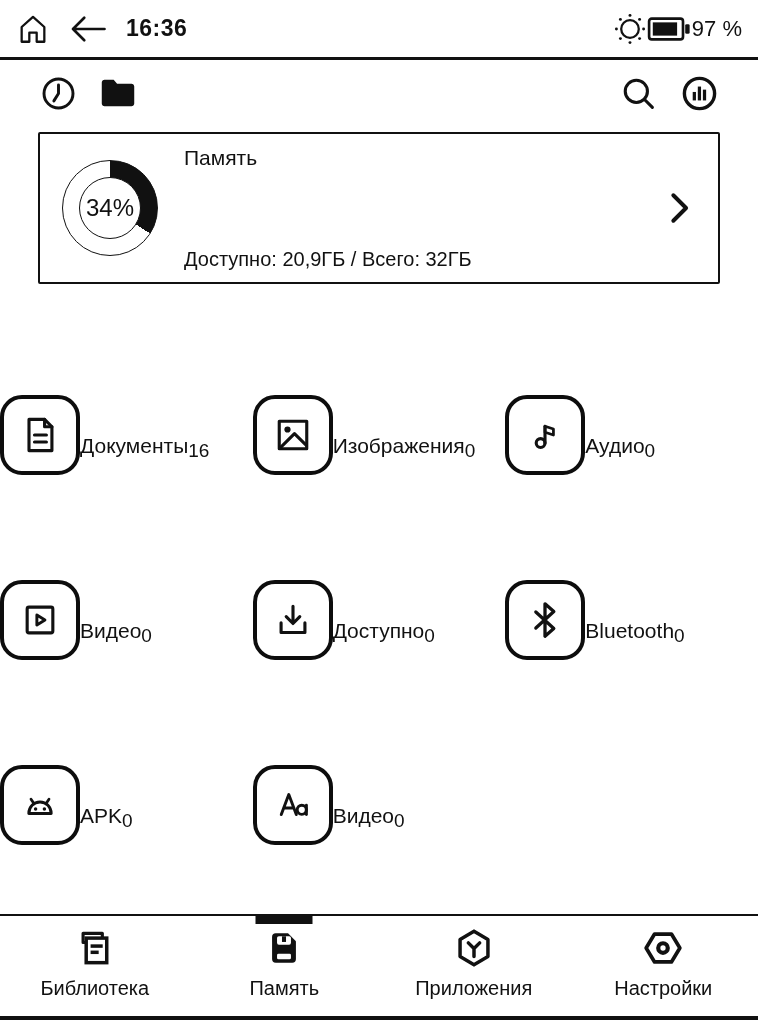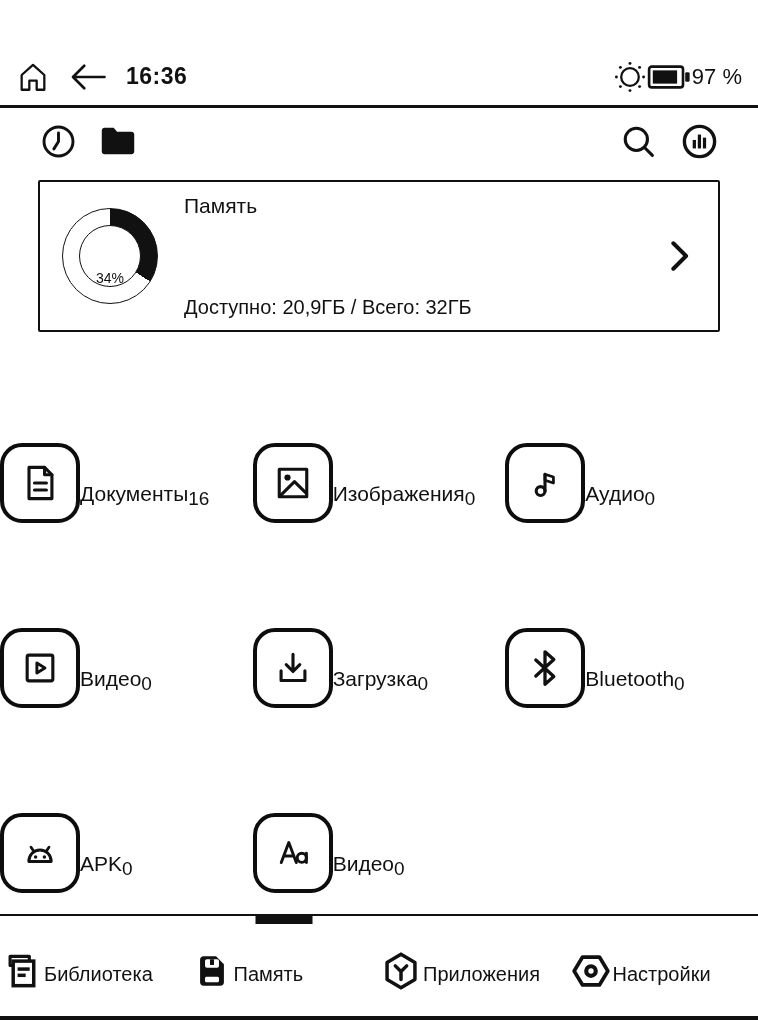--- a/index.html
+++ b/index.html
@@ -7,21 +7,21 @@
     width:758px;height:1024px;position:relative;overflow:hidden;
     background:#fff;color:#111;
     font-family:"Liberation Sans","DejaVu Sans",sans-serif;
     -webkit-font-smoothing:antialiased;
   }
   svg{display:block;}
   .stroke{fill:none;stroke:#111;stroke-linecap:round;stroke-linejoin:round;}
   .fill{fill:#111;stroke:none;}
 
   
-  .status-bar{height:57px;display:flex;align-items:center;padding:0 16px;box-sizing:border-box;margin-top:48px;}
+  .status-bar{height:57px;display:flex;align-items:center;padding:0 16px;box-sizing:border-box;}
   .sb-left{display:flex;align-items:center;gap:18px;}
   .sb-right{margin-left:auto;display:flex;align-items:center;}
   .sb-time{font-size:23px;font-weight:700;letter-spacing:.5px;}
   .sb-batt-text{font-size:22px;font-weight:400;}
   .top-divider{height:3px;background:#111;}
 
   
   .toolbar{height:66px;display:flex;align-items:center;padding:0 40px;box-sizing:border-box;}
   .tb-left{display:flex;align-items:center;gap:22px;}
   .tb-right{margin-left:auto;display:flex;align-items:center;gap:24px;}
@@ -32,22 +32,22 @@
     margin:6px 38px 0 38px;height:152px;border:2.5px solid #111;border-radius:2px;
     display:flex;align-items:center;padding:0 26px 0 22px;box-sizing:border-box;cursor:pointer;
   }
   .donut{
     width:96px;height:96px;border-radius:50%;flex:0 0 auto;
     background:conic-gradient(#111 0 var(--pct,34%), #fff var(--pct,34%) 100%);
     border:1.5px solid #111;display:flex;align-items:center;justify-content:center;box-sizing:border-box;
   }
   .donut-hole{
     width:62px;height:62px;border-radius:50%;background:#fff;border:1.5px solid #111;
-    display:flex;align-items:flex-end;justify-content:center;box-sizing:border-box;
-    font-size:14px;
+    display:flex;align-items:center;justify-content:center;box-sizing:border-box;
+    font-size:24px;
   }
   .mc-text{margin-left:26px;display:flex;flex-direction:column;gap:30px;}
   .mc-title{font-size:21px;font-weight:500;}
   .mc-subtitle{font-size:20px;margin-top:48px;}
   .mc-chevron{margin-left:auto;}
 
   
   .grid{
     margin-top:58px;
     display:grid;grid-template-columns:repeat(3,1fr);grid-auto-rows:185px;
@@ -59,21 +59,21 @@
   }
   .cat-label{margin-top:23px;font-size:21px;font-weight:500;}
   .cat-count{margin-top:32px;font-size:19px;text-align:center;}
 
   
   .bottom-nav{
     position:absolute;left:0;right:0;top:914px;height:102px;
     border-top:2px solid #111;box-sizing:border-box;
     display:grid;grid-template-columns:repeat(4,1fr);
   }
-  .nav-item{position:relative;display:flex;flex-direction:row;align-items:center;padding-top:10px;cursor:pointer;}
+  .nav-item{position:relative;display:flex;flex-direction:column;align-items:center;padding-top:10px;cursor:pointer;}
   .nav-indicator{position:absolute;top:-2px;left:50%;transform:translateX(-50%);width:57px;height:10px;background:#111;}
   .nav-label{margin-top:7px;font-size:20px;}
   .bottom-strip{position:absolute;left:0;right:0;top:1016px;height:4px;background:#111;}
 </style>
 </head>
 <body>
 
 <div class="status-bar">
   <div class="sb-left">
     <span class="icon-btn">
@@ -214,21 +214,21 @@
     <span class="cat-count">0</span>
   </div>
 
   <div class="cat">
     <div class="cat-box">
       <svg width="44" height="44" viewBox="0 0 24 24">
         <path class="stroke" stroke-width="1.7" d="M12 4.5 V13.6 M8.3 10.2 L12 13.9 L15.7 10.2"></path>
         <path class="stroke" stroke-width="1.7" d="M5.5 13.5 V18.8 H18.5 V13.5"></path>
       </svg>
     </div>
-    <span class="cat-label">Загрузка</span>
+    <span class="cat-label">Доступно</span>
     <span class="cat-count">0</span>
   </div>
 
   <div class="cat">
     <div class="cat-box">
       <svg width="44" height="44" viewBox="0 0 24 24">
         <path class="stroke" stroke-width="1.8" d="M7 7.6 L16.8 16.6 L12 20.8 V3.2 L16.8 7.4 L7 16.4"></path>
       </svg>
     </div>
     <span class="cat-label">Bluetooth</span>

